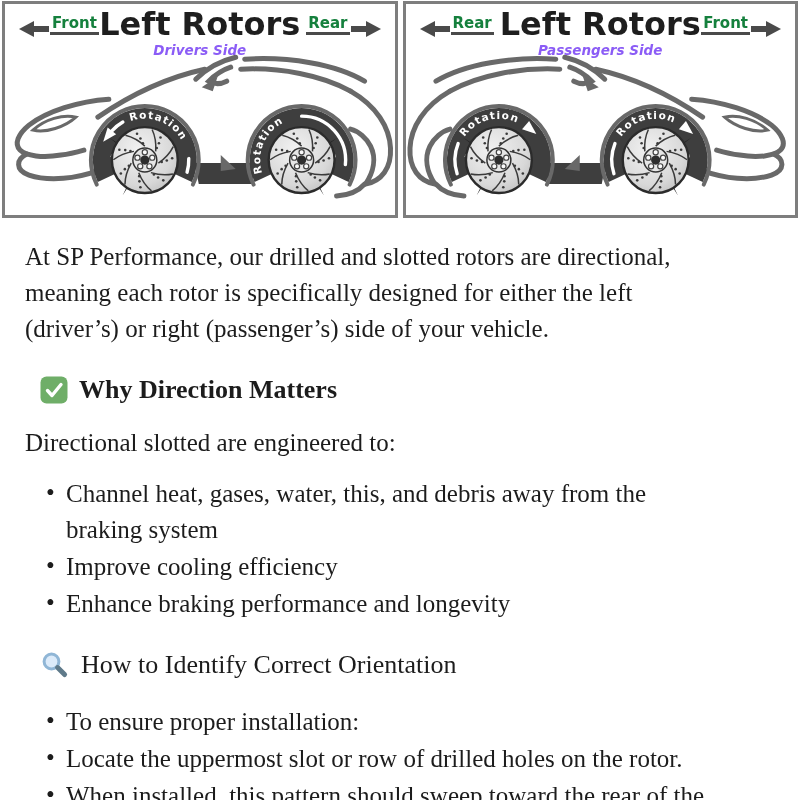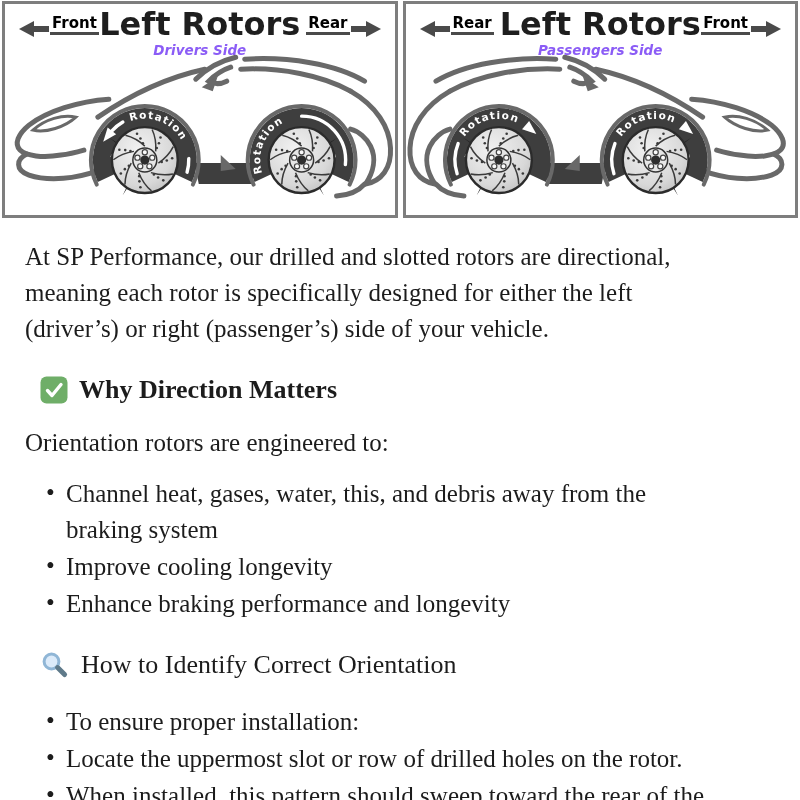--- a/index.html
+++ b/index.html
@@ -8,21 +8,21 @@
 
   
   .diagram{display:flex;gap:5px;padding:1px 2px 0 2px;height:218px;box-sizing:border-box;}
   .panel{flex:1;position:relative;border:3px solid #7e7e7e;background:#fff;overflow:hidden;}
   .panel-header{position:relative;height:50px;z-index:3;}
   .panel-title-wrap{position:absolute;left:0;right:0;top:4px;text-align:center;
         font-family:"DejaVu Sans", sans-serif;}
   .panel-title{font-size:32px;font-weight:bold;color:#1e1e1e;letter-spacing:0px;line-height:1.05;}
   .panel-subtitle{font-size:13.5px;font-weight:bold;font-style:italic;color:#8b5cf6;margin-top:0px;}
   .dir{position:absolute;top:9px;display:flex;align-items:center;gap:1px;
-        font-family:"DejaVu Sans", sans-serif;font-weight:bold;font-size:15px;color:#000000;}
+        font-family:"DejaVu Sans", sans-serif;font-weight:bold;font-size:15px;color:#15803d;}
   .dir-left{left:14px;}
   .dir-right{right:14px;}
   .dir-text{border-bottom:3px solid #4a4a4a;padding:0 2px 0px 2px;line-height:1.15;}
   .arr{display:inline-flex;align-items:center;margin-top:8px;}
   .arr .tail{width:15px;height:6px;background:#4a4a4a;}
   .arr .head-l{width:0;height:0;border-top:8px solid transparent;border-bottom:8px solid transparent;
         border-right:15px solid #4a4a4a;}
   .arr .head-r{width:0;height:0;border-top:8px solid transparent;border-bottom:8px solid transparent;
         border-left:15px solid #4a4a4a;}
   .car-holder{position:absolute;left:0;right:0;bottom:0;height:164px;z-index:1;}
@@ -334,26 +334,26 @@
     <div class="sec-head bold">
       <span class="icon">
         <svg width="28" height="28" viewBox="0 0 28 28">
           <rect x="0.5" y="0.5" width="27" height="27" rx="6" fill="#6fae68"></rect>
           <path d="M7.5 14.5 L12 19.5 L21 8.5" fill="none" stroke="#ffffff" stroke-width="3.4" stroke-linecap="round" stroke-linejoin="round"></path>
         </svg>
       </span>
       <span class="sec-title">Why Direction Matters</span>
     </div>
 
-    <p class="lead">Orientation rotors are engineered to:</p>
+    <p class="lead">Directional slotted are engineered to:</p>
 
     <ul class="blist">
         <li><span class="bullet">•</span><span class="pre">Channel heat, gases, water, this, and debris away from the
 braking system</span></li>
-        <li><span class="bullet">•</span><span class="pre">Improve cooling longevity</span></li>
+        <li><span class="bullet">•</span><span class="pre">Improve cooling efficiency</span></li>
         <li><span class="bullet">•</span><span class="pre">Enhance braking performance and longevity</span></li>
       </ul>
 
     <div class="sec-head">
       <span class="icon">
         <svg width="30" height="30" viewBox="0 0 30 30">
           <circle cx="11.5" cy="11.5" r="7.4" fill="#dcebfa" stroke="#90b6d6" stroke-width="3"></circle>
           <line x1="17.6" y1="17.6" x2="24.6" y2="24.6" stroke="#5f7a8a" stroke-width="5" stroke-linecap="round"></line>
         </svg>
       </span>

